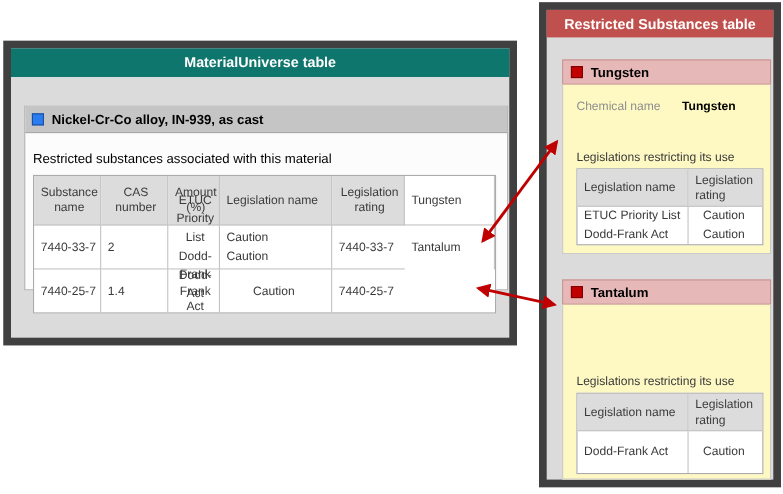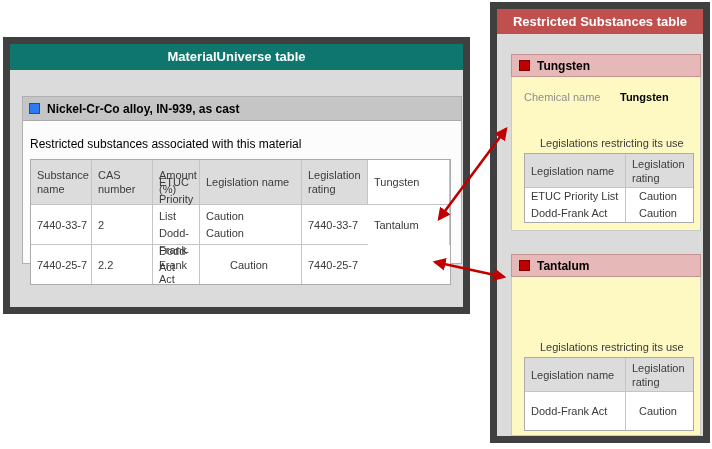--- a/index.html
+++ b/index.html
@@ -21,21 +21,21 @@
   .sq{display:inline-block;width:11px;height:11px;box-sizing:border-box;margin-right:7px;flex:0 0 auto;}
   .blue-sq{background:#2b7cf0;border:1px solid #1b4f9e;}
   .red-sq{background:#c00000;border:1px solid #7f0000;}
   .record-title{font-weight:bold;font-size:12px;color:#000;white-space:nowrap;}
   .mu-section-label{position:absolute;left:7px;top:40px;font-size:12px;color:#000000;white-space:nowrap;}
   
   .mu-table{
     position:absolute;left:7px;top:62px;
     display:grid;grid-template-columns:61px 61px 47px 102px 66px 82px;
     grid-template-rows:45px 40px 39px;
-    border:1px solid #ababab;background:#ffffff;
+    border:1px solid #ababab;background:#ffffff;text-align:center;
   }
   .cell{border-right:1px solid #c4c4c4;border-bottom:1px solid #c4c4c4;
         display:flex;flex-direction:column;justify-content:center;align-items:flex-start;
         padding-left:6px;padding-right:3px;box-sizing:border-box;line-height:14px;}
   .cell.c6{border-right:none;}
   .cell.lastrow{border-bottom:none;}
   .cell.th{background:#dcdcdc;color:#3c3c3c;}
   .cell .line{line-height:17px;}
   .cell.center{align-items:center;padding-left:0;}
   
@@ -43,21 +43,21 @@
   .card-tungsten{left:14px;top:45px;height:177px;}
   .card-tantalum{left:14px;top:245px;height:182px;}
   .card-header{height:23px;background:#e6b9b8;border:1px solid #c69492;box-sizing:border-box;
                display:flex;align-items:center;padding-left:7px;}
   .card-name{font-weight:bold;font-size:12px;color:#000;}
   .card-body{position:relative;background:#fef9c3;border:1px solid #c9c9c9;border-top:none;box-sizing:border-box;height:calc(100% - 23px);}
   .fields{position:absolute;left:12px;top:10px;}
   .field-row{height:20px;line-height:20px;white-space:nowrap;}
   .f-label{display:inline-block;width:96px;color:#8e8e8e;}
   .f-value{font-weight:bold;color:#000;}
-  .card-section-label{position:absolute;left:28px;color:#3a3a3a;white-space:nowrap;}
+  .card-section-label{position:absolute;left:12px;color:#3a3a3a;white-space:nowrap;}
   .card-tungsten .card-section-label{top:60px;}
   .card-tantalum .card-section-label{top:64px;}
   .card-table{position:absolute;left:12px;display:grid;grid-template-columns:101px 67px;border:1px solid #ababab;background:#ffffff;}
   .card-tungsten .card-table{top:76px;grid-template-rows:34px 34px;}
   .card-tantalum .card-table{top:80px;grid-template-rows:34px 38px;}
   
   .arrows{position:absolute;left:0;top:0;pointer-events:none;}
 </style>
 </head>
 <body>
@@ -91,21 +91,21 @@
           <div class="line">Dodd-Frank Act</div>
         </div>
         <div class="cell c5">
           <div class="line">Caution</div>
           <div class="line">Caution</div>
         </div>
         <div class="cell c6">7440-33-7</div>
 
         <div class="cell c1 lastrow">Tantalum</div>
         <div class="cell c2 lastrow">7440-25-7</div>
-        <div class="cell c3 lastrow">2.2</div>
+        <div class="cell c3 lastrow">1.4</div>
         <div class="cell c4 lastrow">Dodd-Frank Act</div>
         <div class="cell c5 lastrow center">Caution</div>
         <div class="cell c6 lastrow">7440-25-7</div>
       </div>
     </div>
   </section>
 
   <section class="panel rs-panel">
     <div class="panel-title red">Restricted Substances table</div>
 

